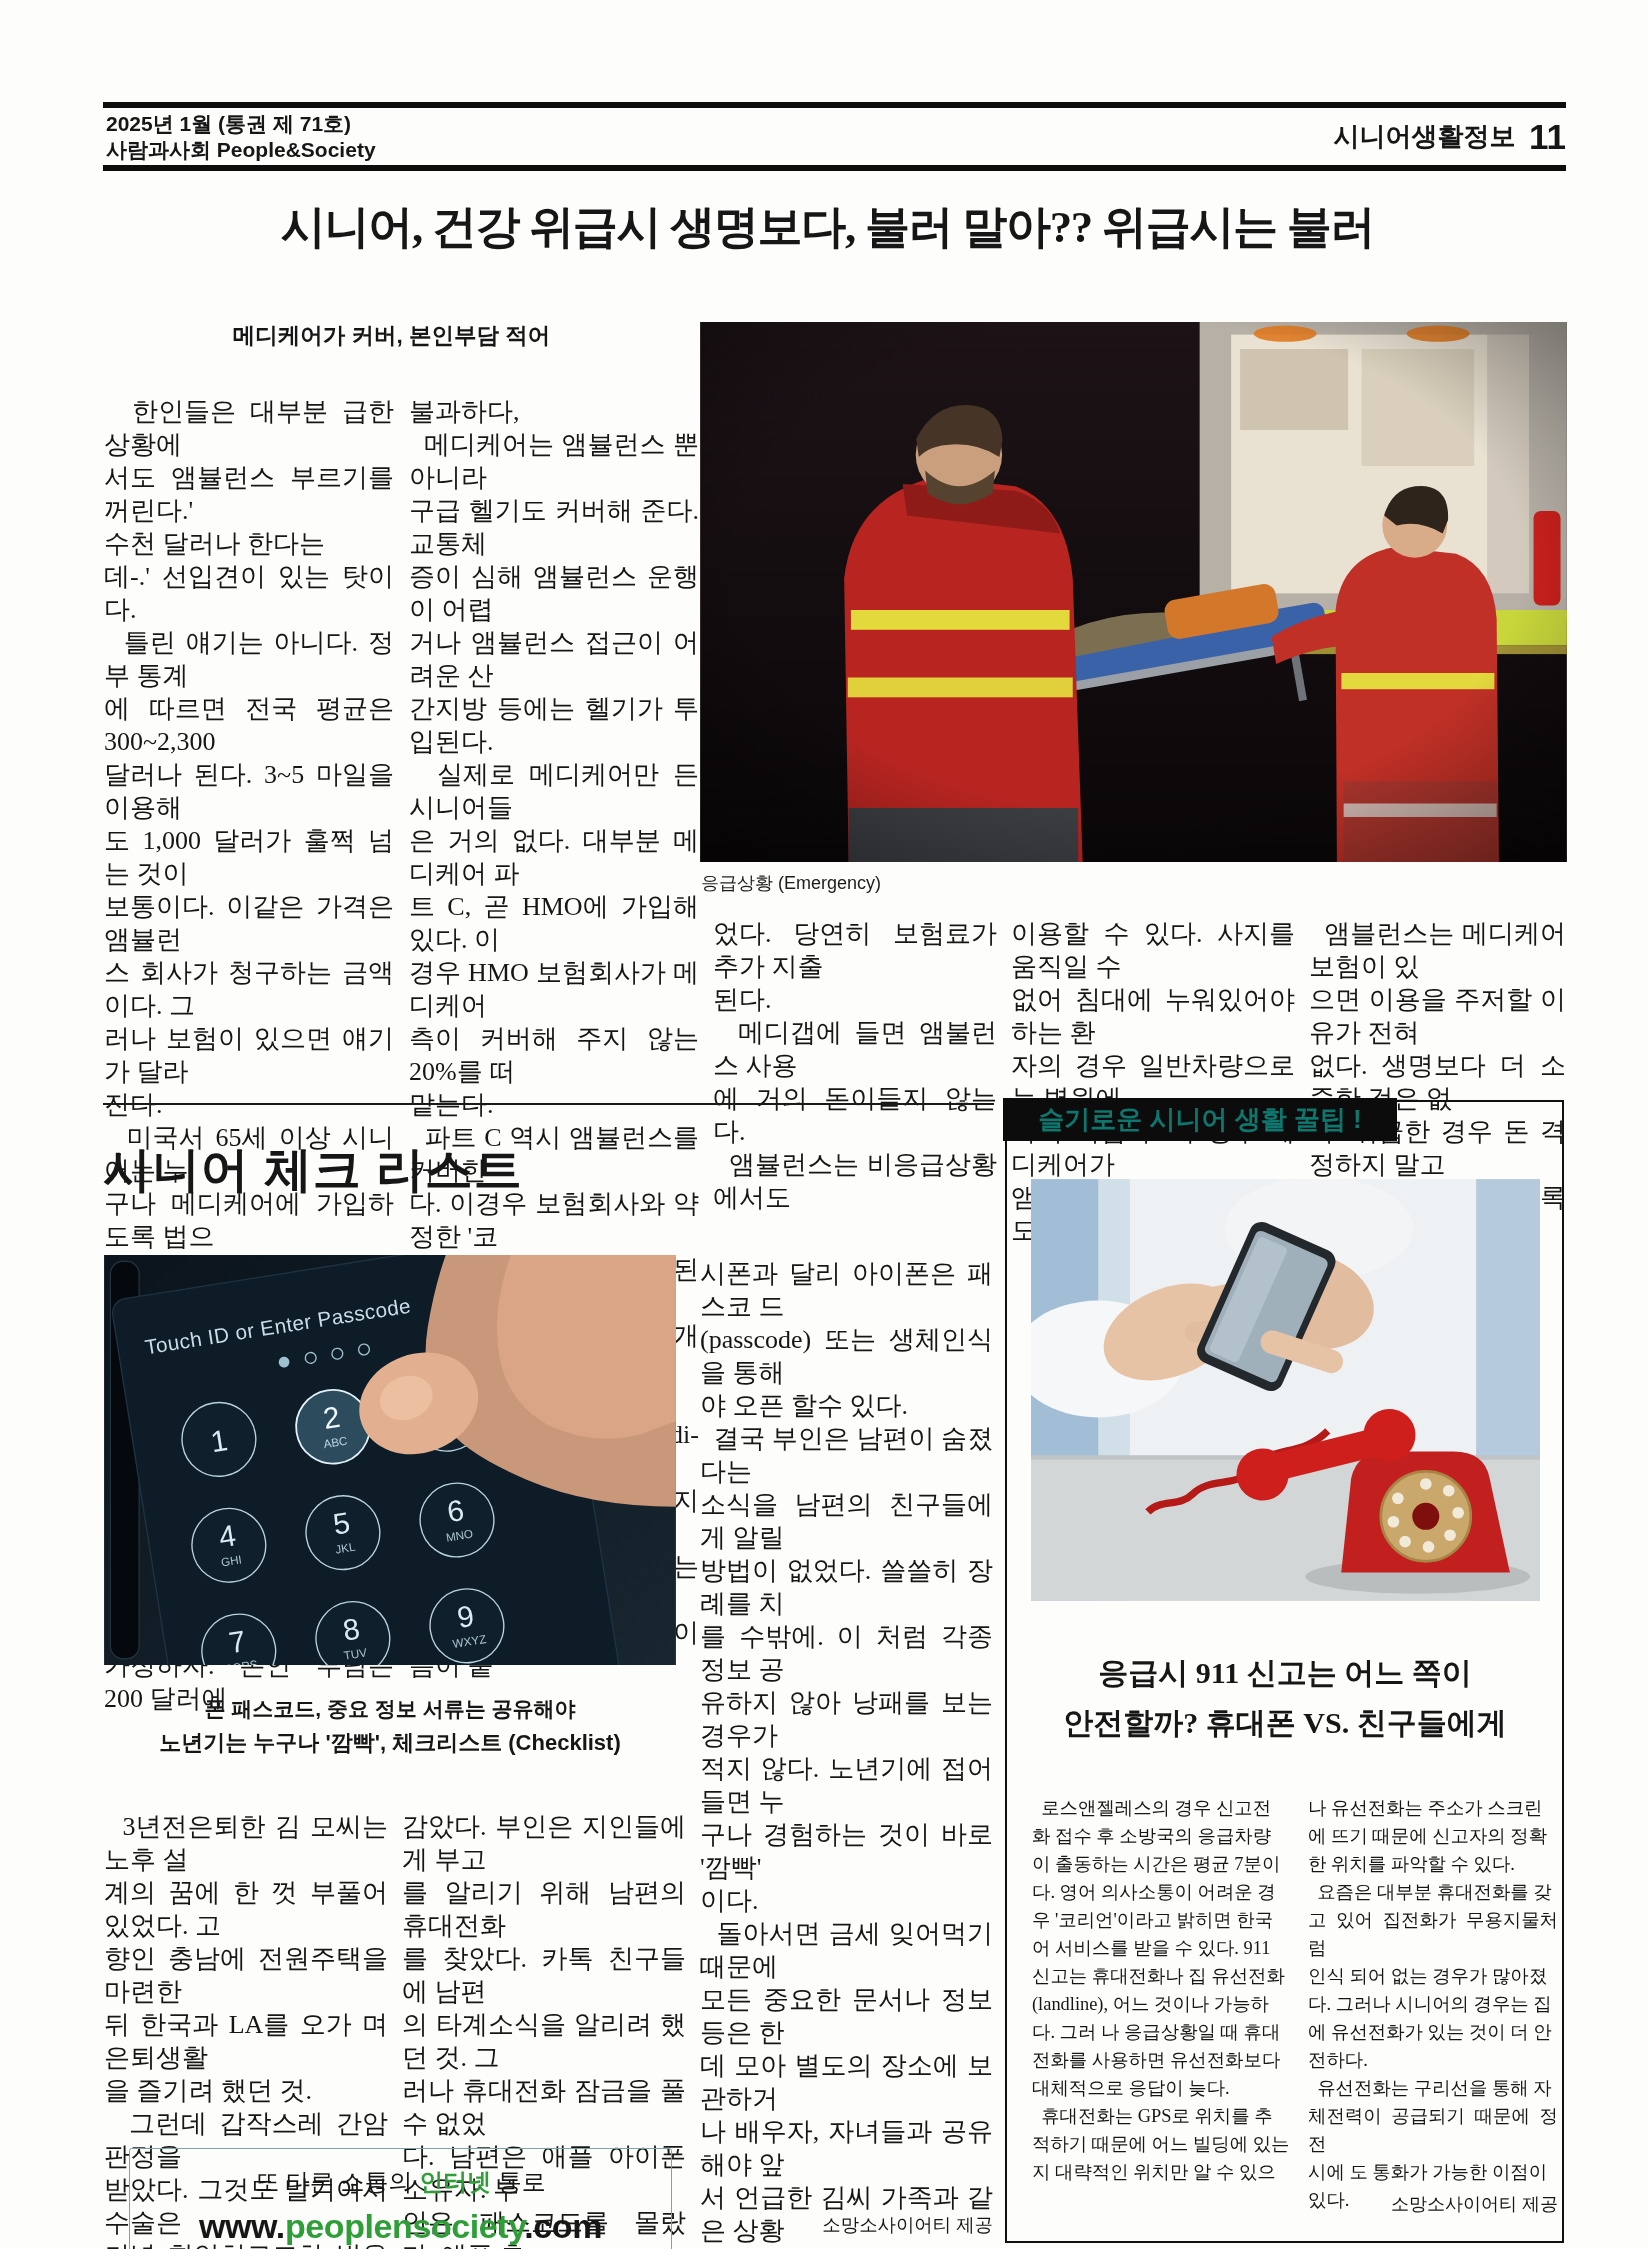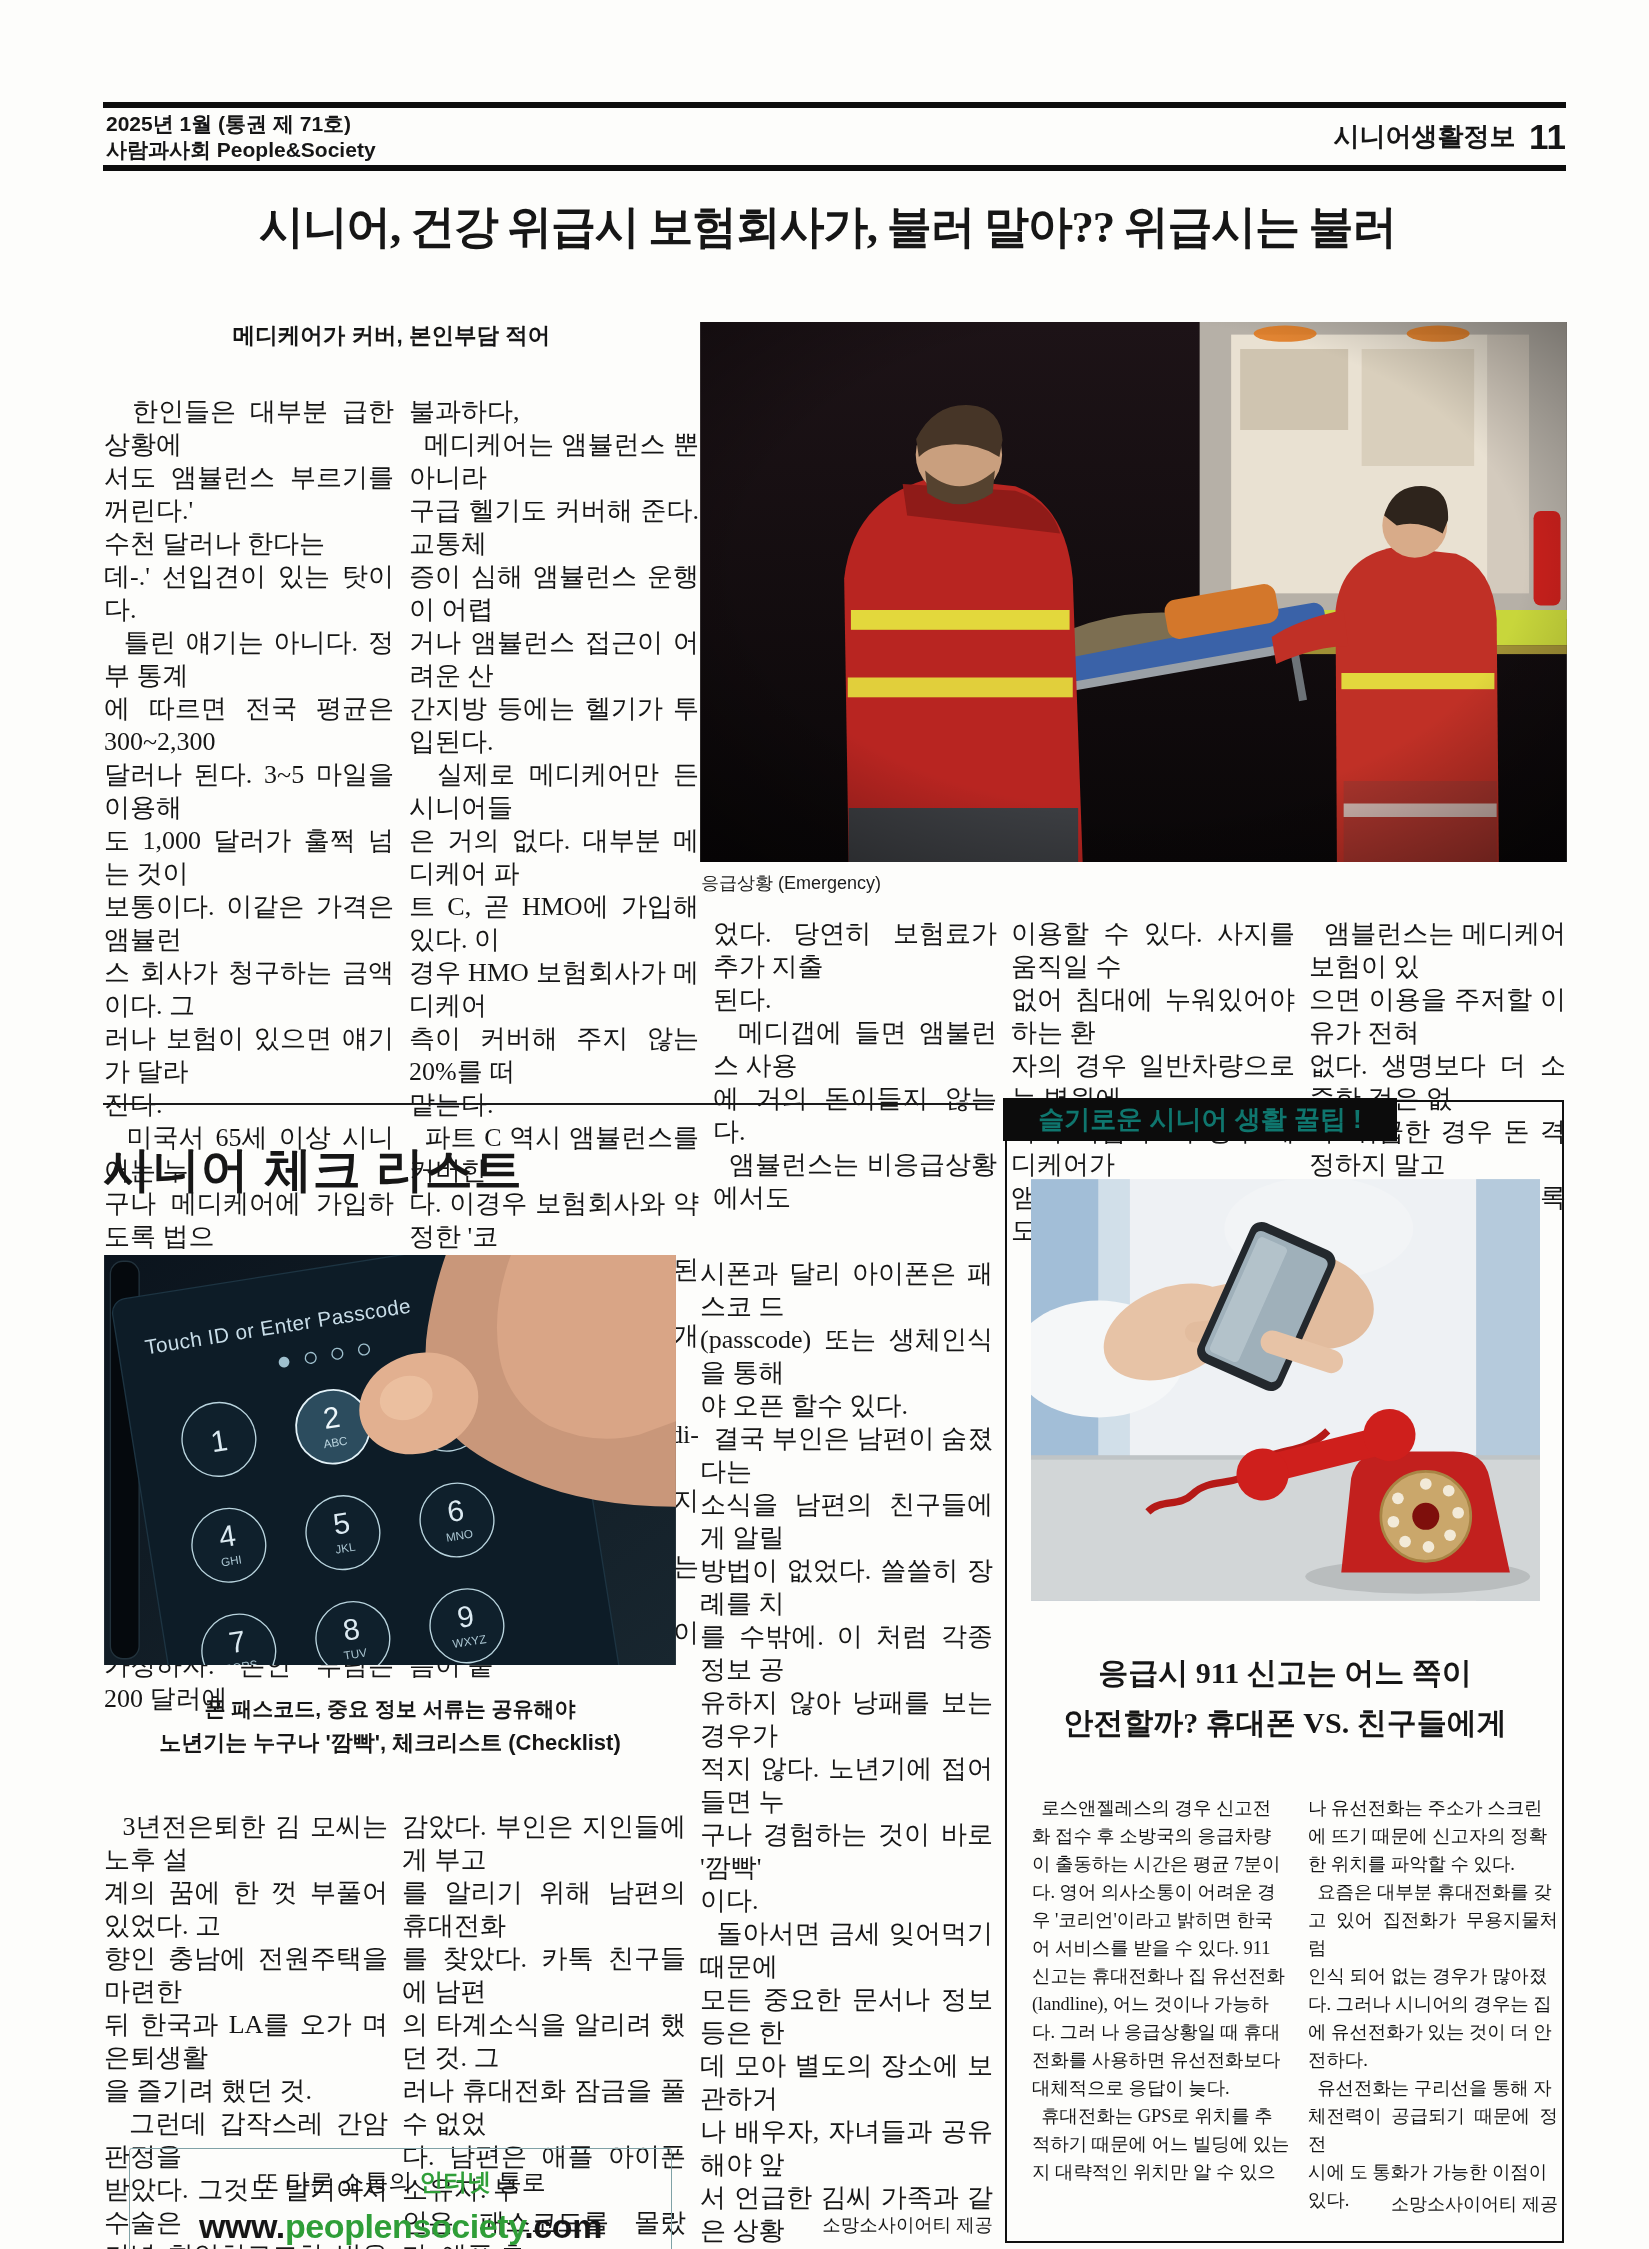--- a/index.html
+++ b/index.html
@@ -49,21 +49,21 @@
   <div class="hdr-left sans">
     <div>2025년 1월 (통권 제 71호)</div>
     <div>사람과사회 People&amp;Society</div>
   </div>
   <div class="hdr-right sans">
     <div class="hdr-section">시니어생활정보</div>
     <div class="hdr-page">11</div>
   </div>
   <div class="rule" style="top:165px"></div>
 
-  <div class="headline-main">시니어, 건강 위급시 보험회사가, 불러 말아?? 위급시는 불러</div>
+  <div class="headline-main">시니어, 건강 위급시 생명보다, 불러 말아?? 위급시는 불러</div>
   <div class="subhead-main sans">메디케어가 커버, 본인부담 적어</div>
 
   <figure class="photo abs" style="left:700px;top:322px;width:867px;height:540px">
     <svg width="867" height="540" viewBox="0 0 1926 1200">
       <defs>
         <linearGradient id="night" x1="0" y1="0" x2="0" y2="1">
           <stop offset="0" stop-color="#1d1317"></stop>
             <stop offset="1" stop-color="#0a0708"></stop>
         </linearGradient>
         <radialGradient id="vign" cx="0.5" cy="0.45" r="0.75">

